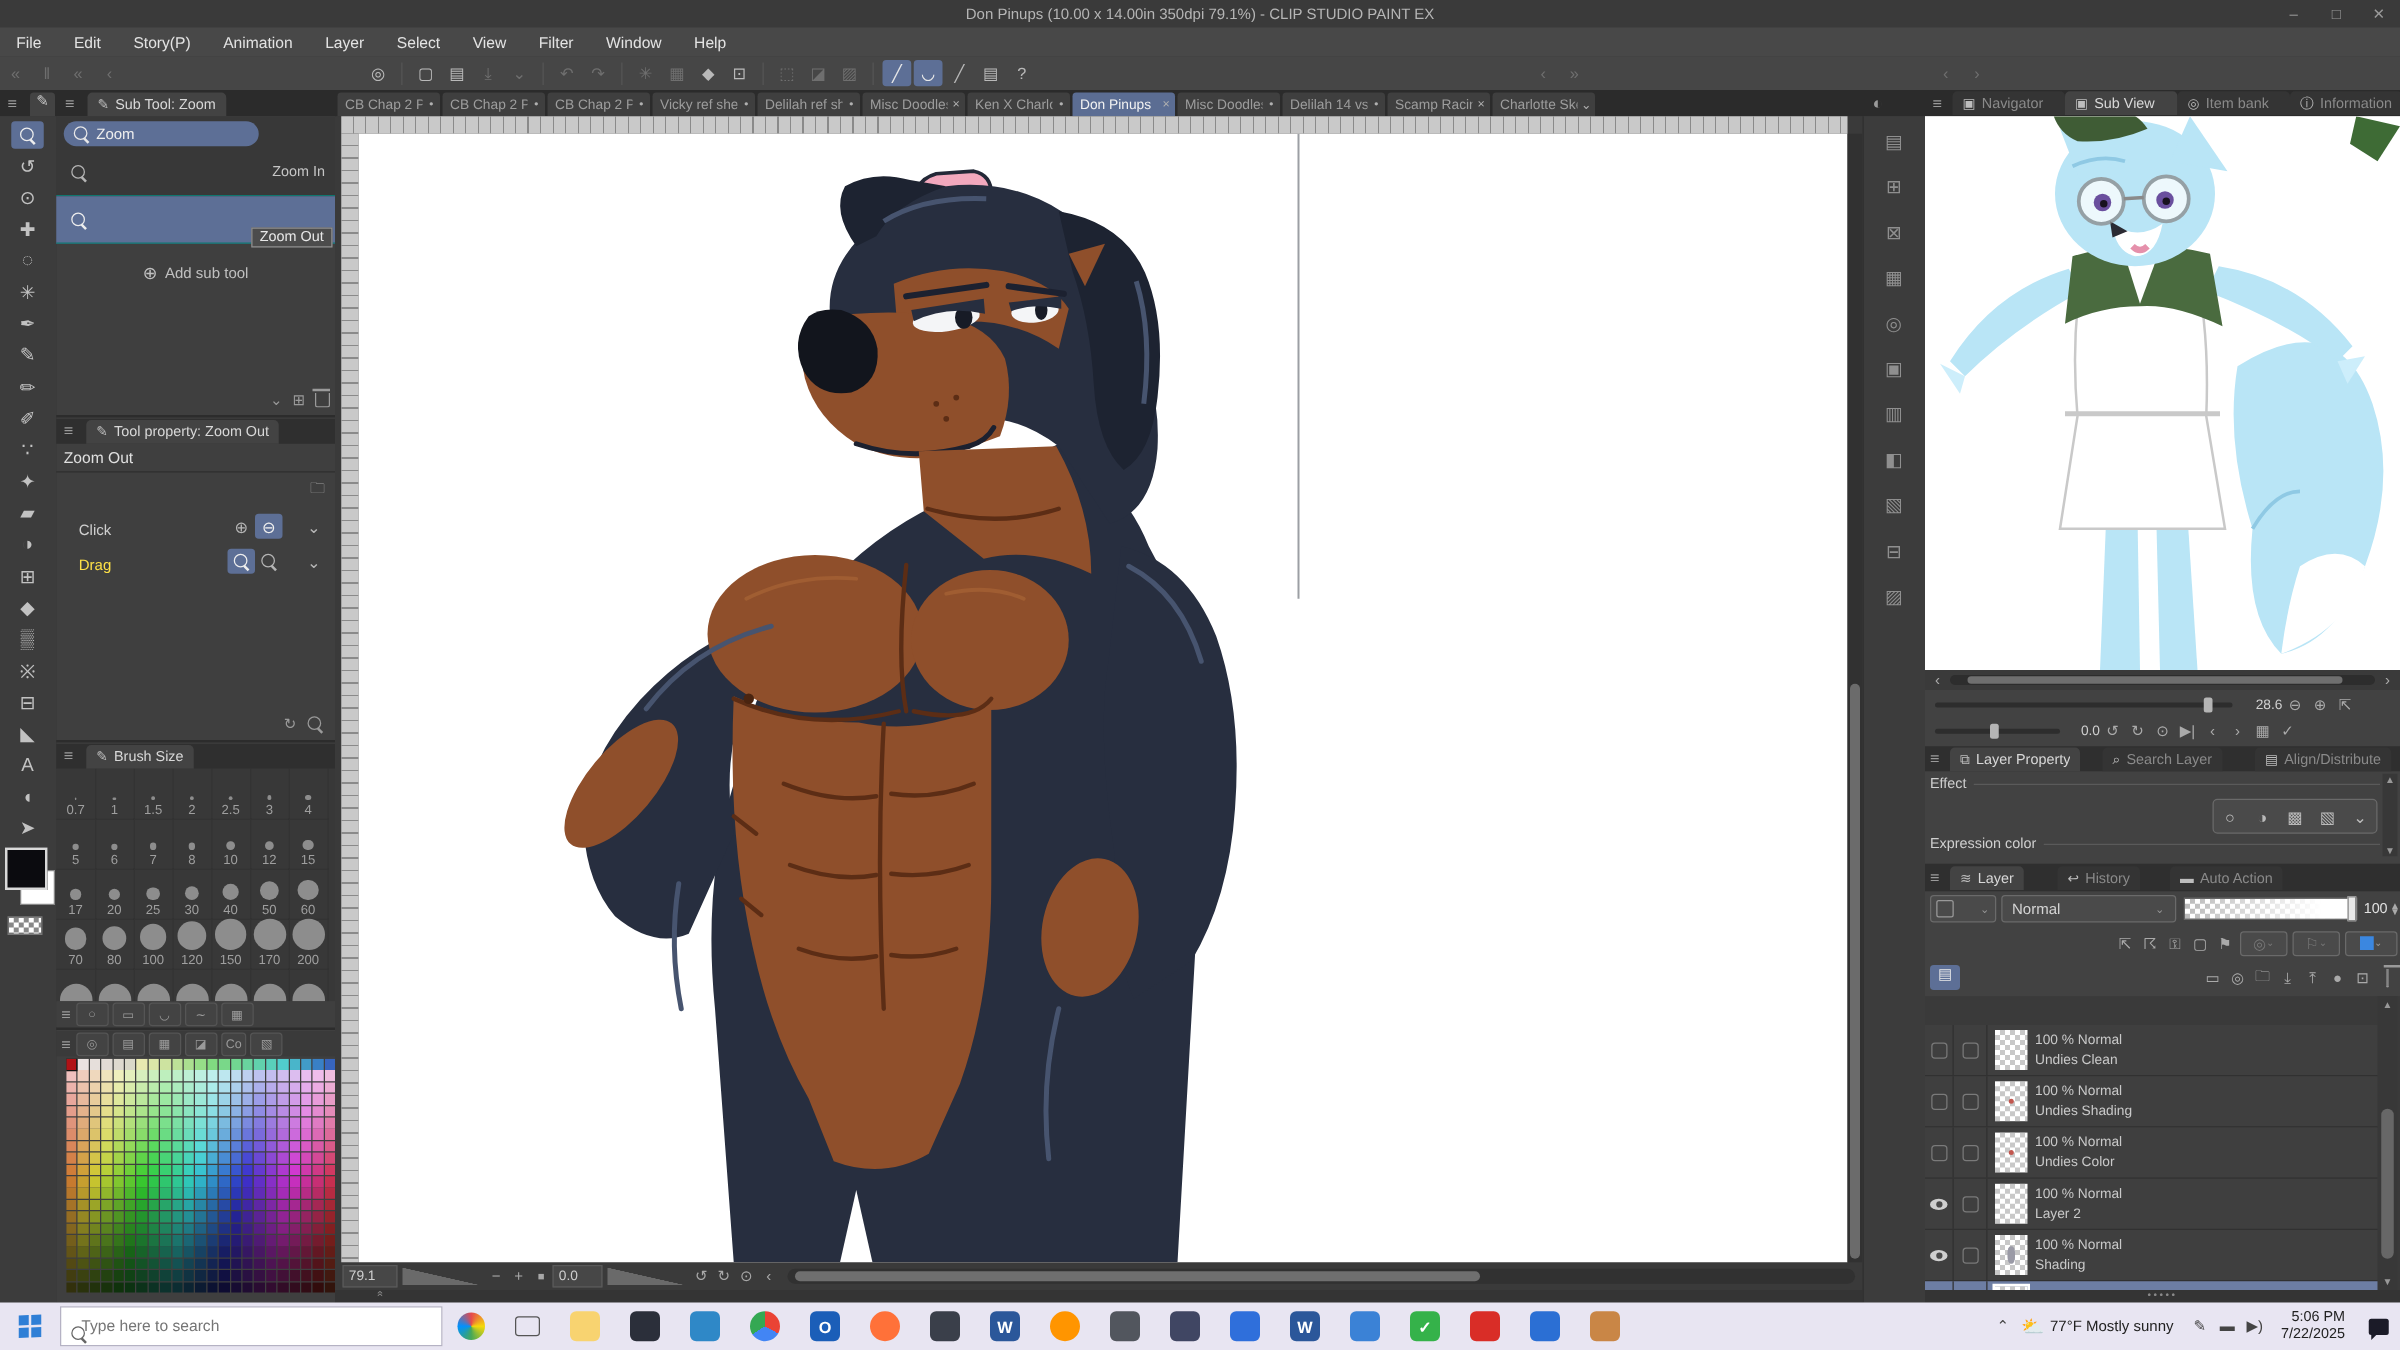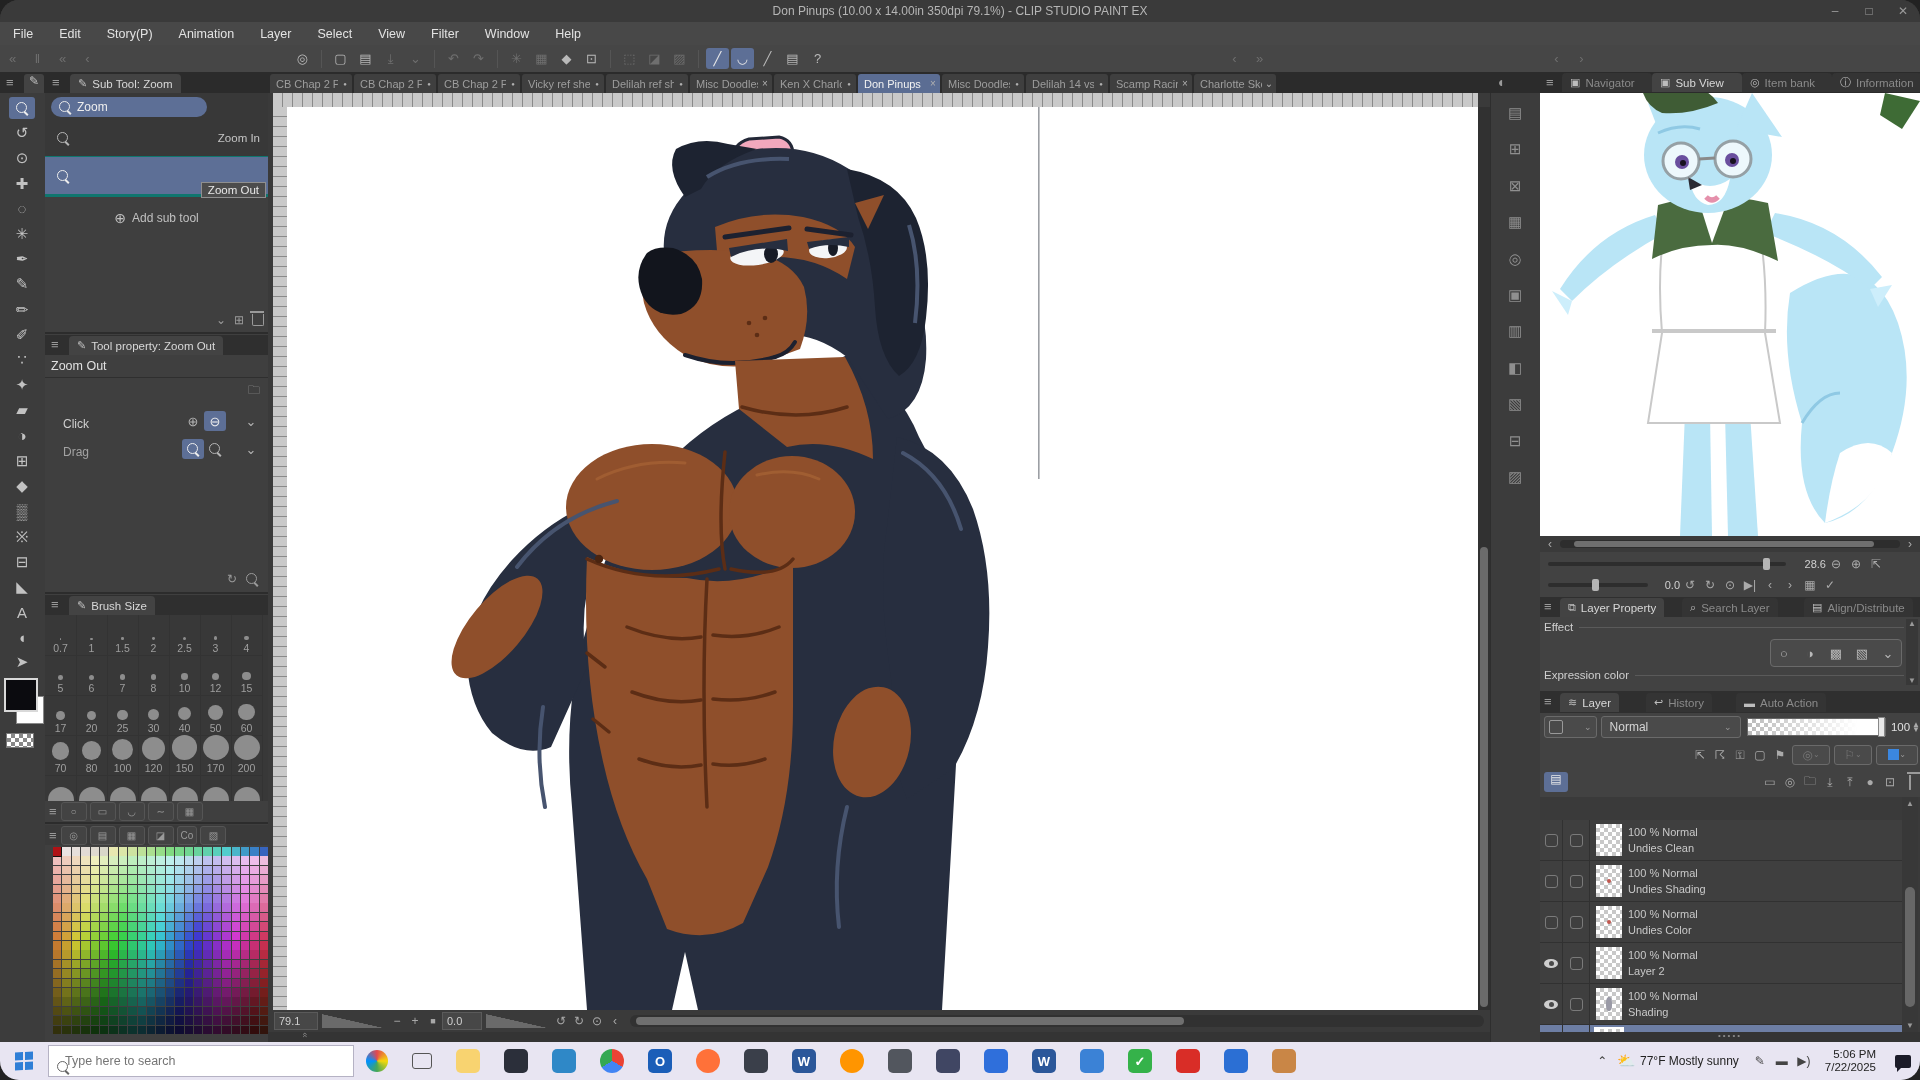--- a/index.html
+++ b/index.html
@@ -1,17 +1,17 @@
 <!DOCTYPE html>
 <html><head>
 <meta charset="utf-8">
 <style>
   html,body{margin:0;padding:0;background:#222;}
   #app{position:relative;width:1920px;height:1080px;overflow:hidden;background:#3c3c3c;
-       font-family:"Liberation Sans",sans-serif;color:#c8c8c8;font-size:12px;border-radius:19px;}
+       font-family:"Liberation Sans",sans-serif;color:#c8c8c8;font-size:12px;}
   .abs{position:absolute;}
   .ico{display:inline-flex;align-items:center;justify-content:center;color:#9a9a9a;}
   
   #titlebar{left:0;top:0;width:1920px;height:22px;background:#3a3a3a;}
   #title{width:100%;text-align:center;line-height:22px;color:#b5b5b5;font-size:12px;}
   .winbtn{width:34px;height:22px;line-height:22px;text-align:center;color:#9a9a9a;font-size:12px;}
   #menubar{left:0;top:22px;width:1920px;height:23px;background:#484848;display:flex;align-items:center;border-bottom:1px solid #3a3a3a;}
   .menu-item{padding:0 13px;line-height:22px;color:#e3e3e3;font-size:12.5px;}
   #toolbar{left:0;top:45px;width:1920px;height:27px;background:#464646;border-bottom:1px solid #303030;display:flex;align-items:center;}
   .tb-ico{width:23px;height:21px;margin:0 1px;border-radius:3px;display:flex;align-items:center;justify-content:center;font-size:13px;color:#b9b9b9;}
@@ -42,21 +42,21 @@
   .eye{position:relative;width:14px;height:9px;background:#cfcfcf;border-radius:50%;}
   .eye:after{content:"";position:absolute;left:4.5px;top:2px;width:5px;height:5px;background:#4a4a4a;border-radius:50%;}
   .chk{width:11px;height:11px;border:1.5px solid #7a7a7a;border-radius:3px;}
   .trash{position:relative;width:10px;height:11px;border:1.5px solid #9a9a9a;border-top:none;border-radius:0 0 2px 2px;}
   .trash:before{content:"";position:absolute;left:-3px;top:-3px;width:14px;height:1.5px;background:#9a9a9a;}
   
   #leftpanel{left:45px;top:93px;width:223px;height:949px;background:#3f3f3f;border-right:1px solid #2a2a2a;}
   .well{background:#383838;}
   .panel-sep{position:absolute;left:0;width:223px;height:2px;background:#2c2c2c;}
   #subtool-search{left:6px;top:4px;width:156px;height:20px;background:#5d6f96;border-radius:10px;display:flex;align-items:center;color:#eee;}
-  .st-row{position:absolute;left:0;width:223px;height:37px;display:flex;align-items:center;border-bottom:3px solid #0f766e;color:#c5c5c5;}
+  .st-row{position:absolute;left:0;width:223px;height:37px;display:flex;align-items:center;border-bottom:1px solid #0f766e;color:#c5c5c5;}
   .st-row.sel{background:#5d6f96;color:#eee;}
   .st-label{position:absolute;right:8px;font-size:11.5px;}
   .tooltip{position:absolute;background:#4c4c4c;border:1px solid #8f8f8f;color:#e8e8e8;font-size:11.5px;padding:1px 6px;}
   .prop-row{position:absolute;left:0;width:223px;height:24px;display:flex;align-items:flex-end;}
   .prop-btn{width:22px;height:20px;border-radius:3px;display:flex;align-items:center;justify-content:center;color:#b5b5b5;font-size:13px;}
   .prop-btn.sel{background:#5d6f96;color:#eee;}
   .brush-cell{position:absolute;width:31px;height:40px;border-right:1px solid #333;border-bottom:1px solid #333;
               display:flex;flex-direction:column;align-items:center;justify-content:flex-end;}
   .brush-dot{background:#8d8d8d;border-radius:50%;margin-bottom:2px;}
   .brush-num{font-size:10.5px;color:#9f9f9f;line-height:13px;}
@@ -340,21 +340,21 @@
       </div>
       <div class="prop-row" style="top:52px;">
         <span style="margin-left:18px;color:#cfcfcf;">Click</span>
         <span style="position:absolute;right:42px;display:flex;">
           <span class="prop-btn">⊕</span>
           <span class="prop-btn sel">⊖</span>
         </span>
         <span class="prop-btn" style="position:absolute;right:6px;">⌄</span>
       </div>
       <div class="prop-row" style="top:80px;">
-        <span style="margin-left:18px;color:#a3a3a3;">Drag</span>
+        <span style="margin-left:18px;color:#fde047;">Drag</span>
         <span style="position:absolute;right:42px;display:flex;">
           <span class="prop-btn sel">
               <span class="mag"></span>
             </span>
           <span class="prop-btn">
               <span class="mag"></span>
             </span>
         </span>
         <span class="prop-btn" style="position:absolute;right:6px;">⌄</span>
       </div>

